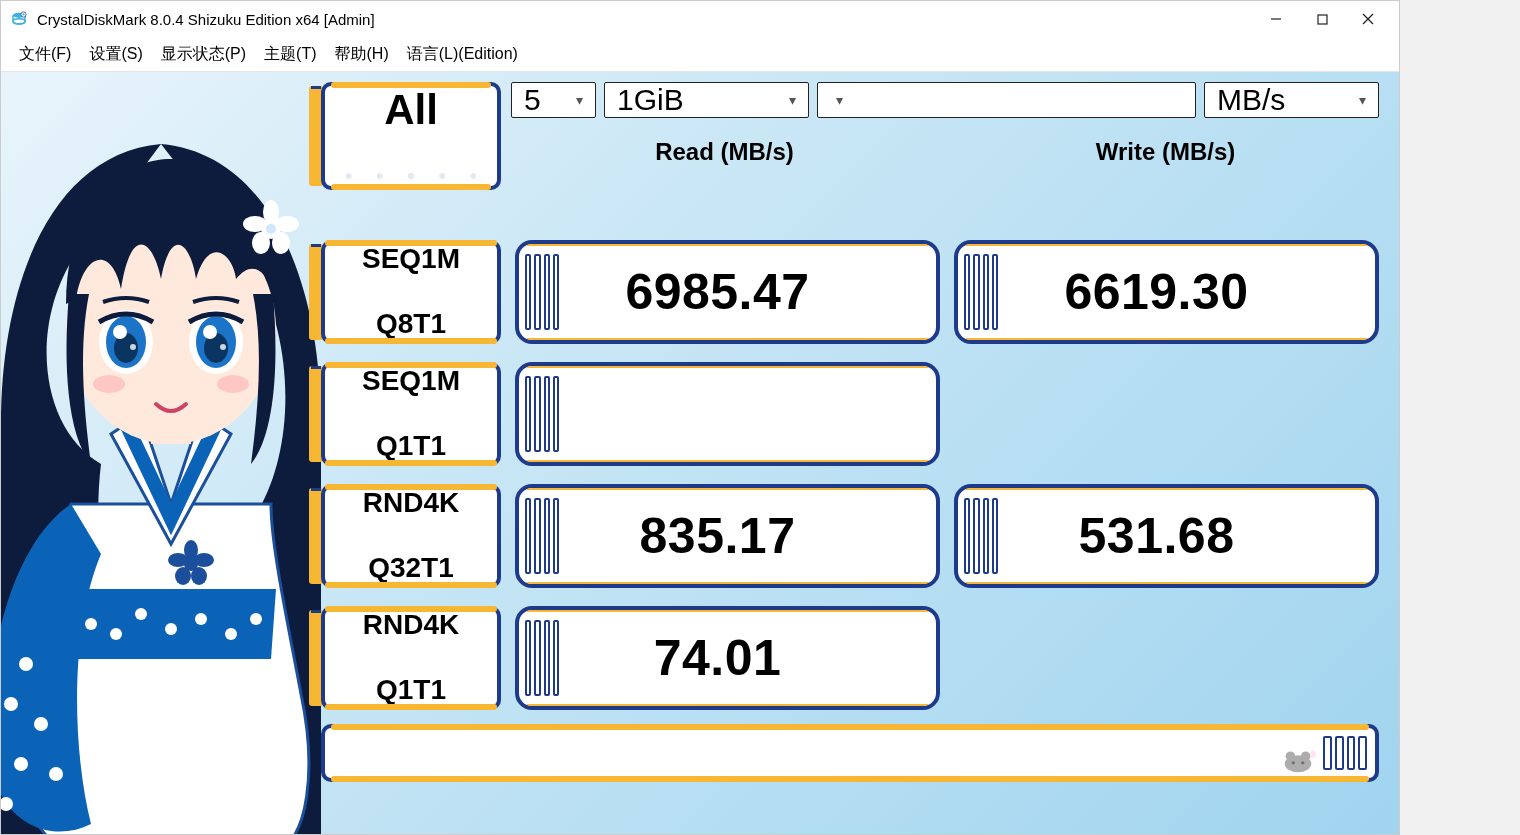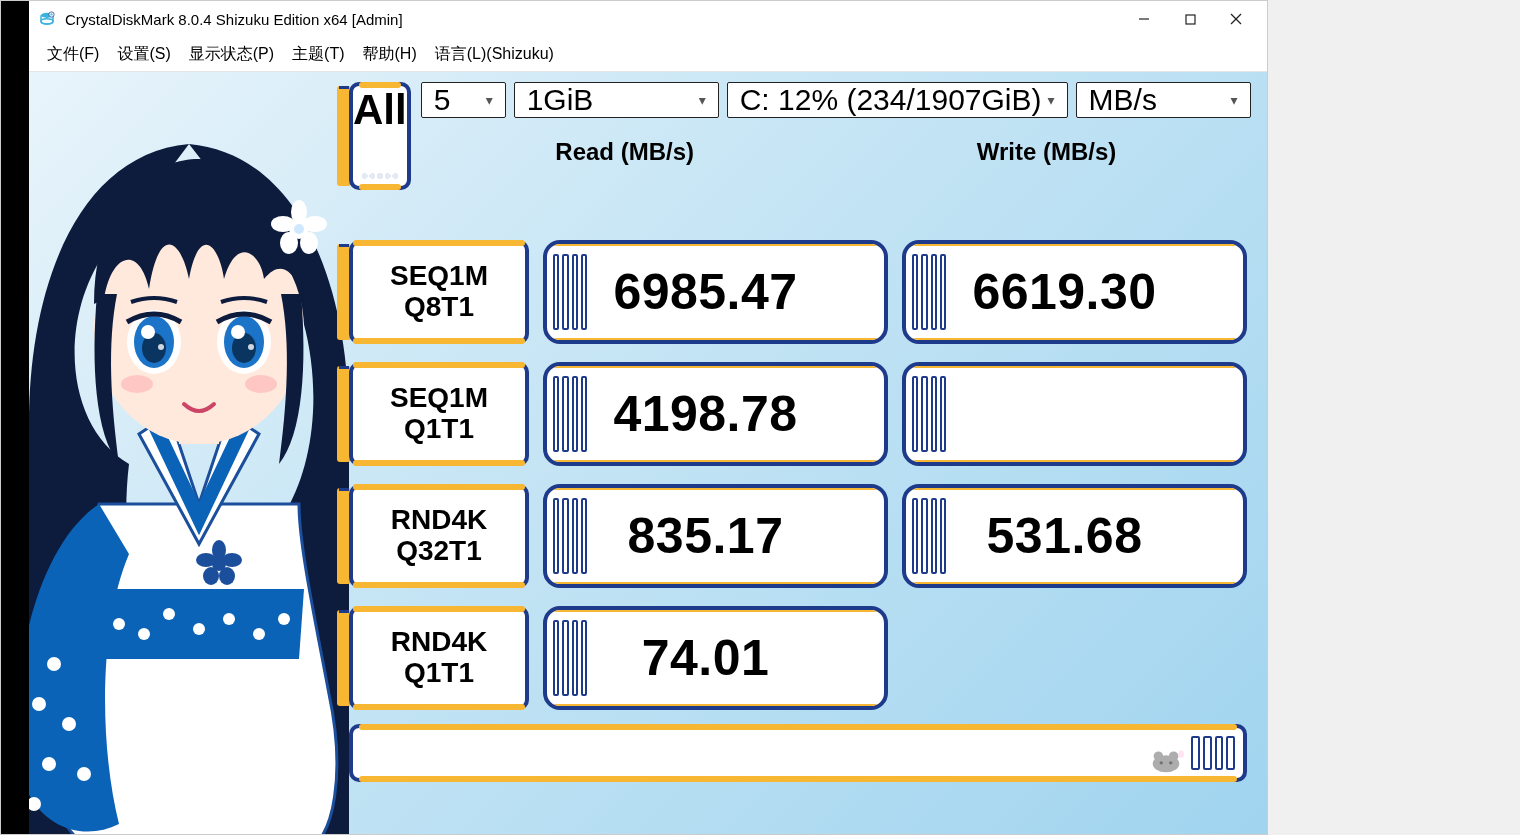--- a/index.html
+++ b/index.html
@@ -6,27 +6,26 @@
       margin: 0;
       padding: 0;
       box-sizing: border-box;
     }
     body {
       font-family: "Segoe UI", "Microsoft YaHei", sans-serif;
       background: #f0f0f0;
       overflow: hidden;
     }
     .window {
-      width: 1268px;
+      width: 1400px;
       height: 835px;
-      background: #000000;
+      background: #3b82f6;
       display: flex;
       flex-direction: column;
       border: 1px solid #ccc;
-      padding-left: 28px;
     }
     .titlebar {
       height: 36px;
       display: flex;
       align-items: center;
       padding: 0 8px;
       background: #ffffff;
       font-size: 15px;
       color: #000;
     }
@@ -225,21 +224,21 @@
     }
     .row-button {
       width: 100%;
       height: 100%;
       background: #ffffff;
       border: 4px solid #1e3a8a;
       border-radius: 10px;
       display: flex;
       flex-direction: column;
       align-items: center;
-      justify-content: center;
+      justify-content: space-between;
       font-size: 28px;
       font-weight: 700;
       color: #000;
       line-height: 1.1;
       cursor: pointer;
       position: relative;
     }
     .result-cells {
       flex: 1;
       display: grid;
@@ -354,21 +353,21 @@
       </div>
     </div>
   </div>
 
   <div class="menubar">
     <span class="menubar-item">文件(F)</span>
     <span class="menubar-item">设置(S)</span>
     <span class="menubar-item">显示状态(P)</span>
     <span class="menubar-item">主题(T)</span>
     <span class="menubar-item">帮助(H)</span>
-    <span class="menubar-item">语言(L)(Shizuku)</span>
+    <span class="menubar-item">语言(L)(Edition)</span>
   </div>
 
   <div class="content">
 
     <div class="shizuku">
       <svg viewBox="0 0 380 760" width="380" height="760">
 
         <path d="M190 40 C80 50 30 180 30 320 L30 740 C30 750 60 760 100 760 L135 760 L140 560 C140 560 120 440 130 360 C60 320 55 190 130 120 Z" fill="#0d1b3d"></path>
         <path d="M190 40 C300 50 350 180 350 320 L350 740 C350 750 320 760 280 758 L260 600 L260 440 C330 380 335 220 260 130 Z" fill="#0d1b3d"></path>
 
@@ -466,21 +465,20 @@
           <div class="top-selects">
             <div class="select-box">
               <span class="val">5</span>
               <span class="select-chevron">▾</span>
             </div>
             <div class="select-box">
               <span class="val">1GiB</span>
               <span class="select-chevron">▾</span>
             </div>
             <div class="select-box">
-              <span class="val">C: 12% (234/1907GiB)</span>
               <span class="select-chevron">▾</span>
             </div>
             <div class="select-box">
               <span class="val">MB/s</span>
               <span class="select-chevron">▾</span>
             </div>
           </div>
 
           <div class="column-headers" style="position:relative;left:0;top:20px;">
             <div class="col-header">Read (MB/s)</div>
@@ -531,31 +529,20 @@
           <div class="row-button-wrap">
             <div class="deco-spine"></div>
             <div class="row-button">
               <div class="accent-bar top"></div>
               <span>SEQ1M</span>
               <span>Q1T1</span>
               <div class="accent-bar bottom"></div>
             </div>
           </div>
           <div class="result-cells">
-            <div class="result-cell">
-              <div class="accent-bar top"></div>
-                <div class="accent-bar bottom"></div>
-              <div class="left-grip">
-                  <span></span>
-                  <span></span>
-                  <span></span>
-                  <span></span>
-                </div>
-              <span>4198.78</span>
-            </div>
             <div class="result-cell">
               <div class="accent-bar top"></div>
                 <div class="accent-bar bottom"></div>
               <div class="left-grip">
                   <span></span>
                   <span></span>
                   <span></span>
                   <span></span>
                 </div>
             </div>

